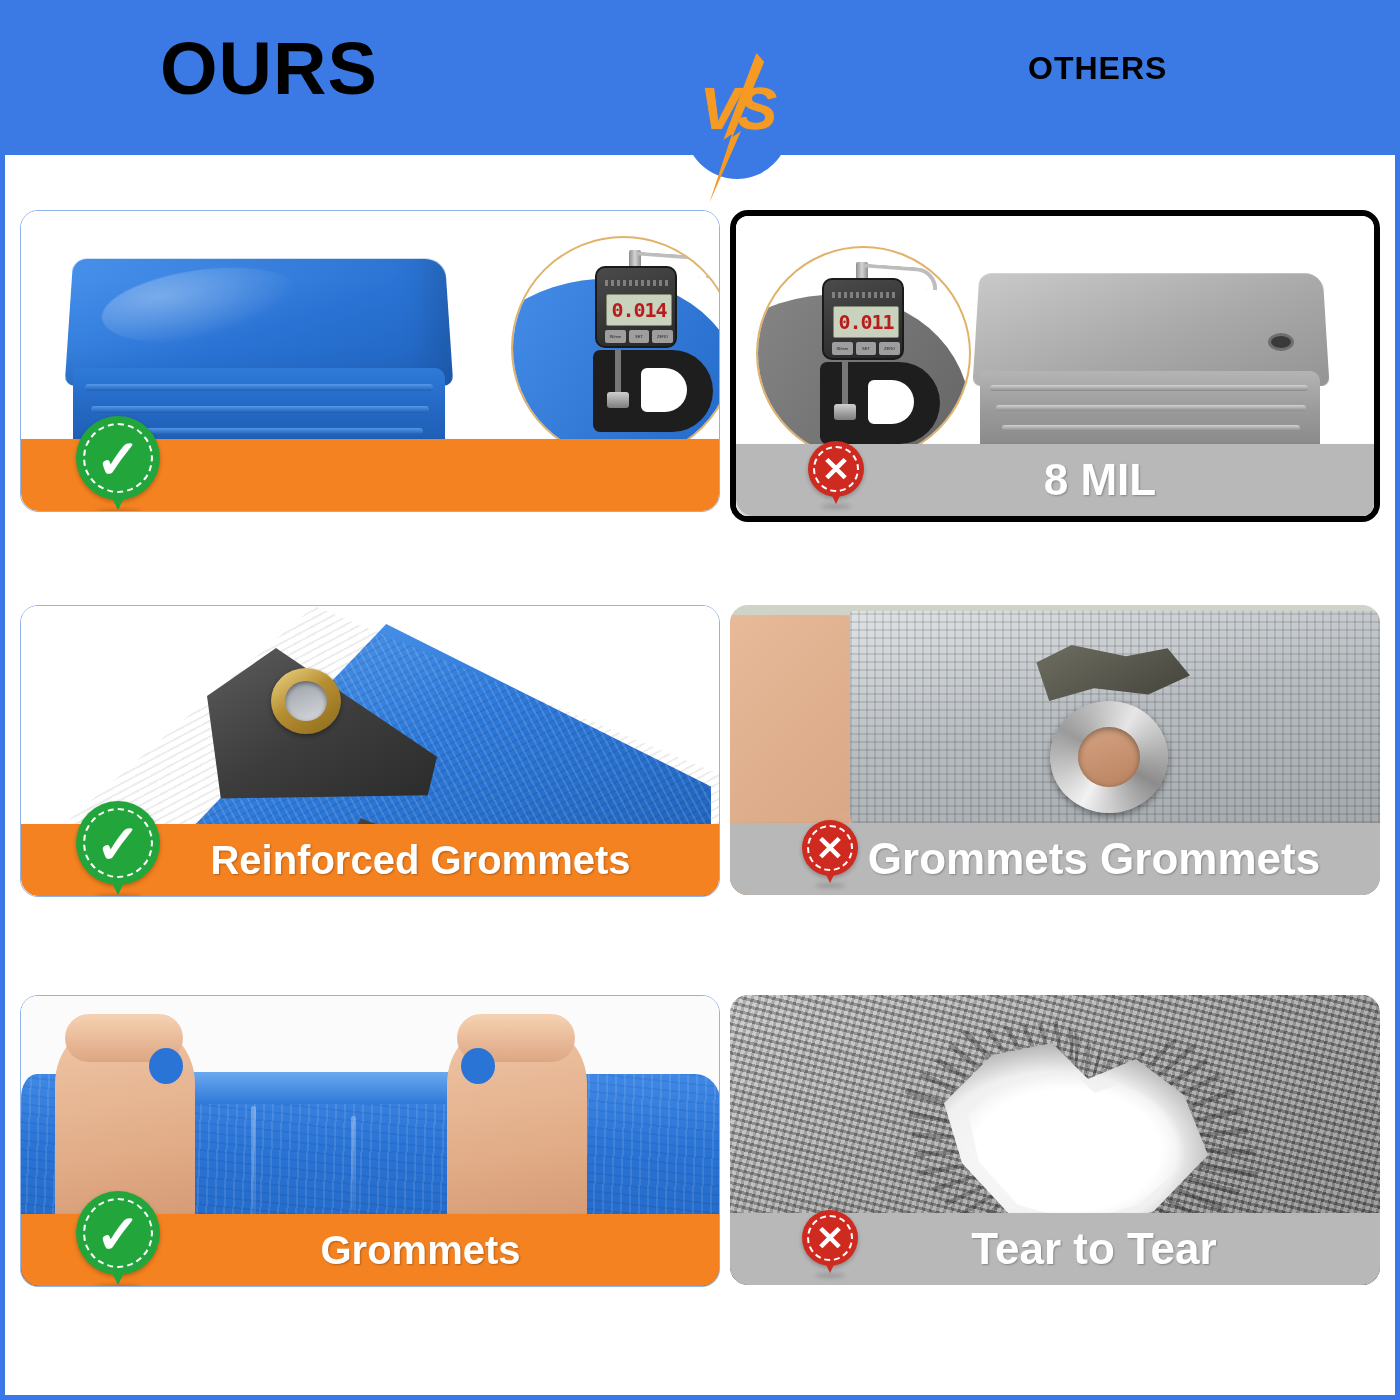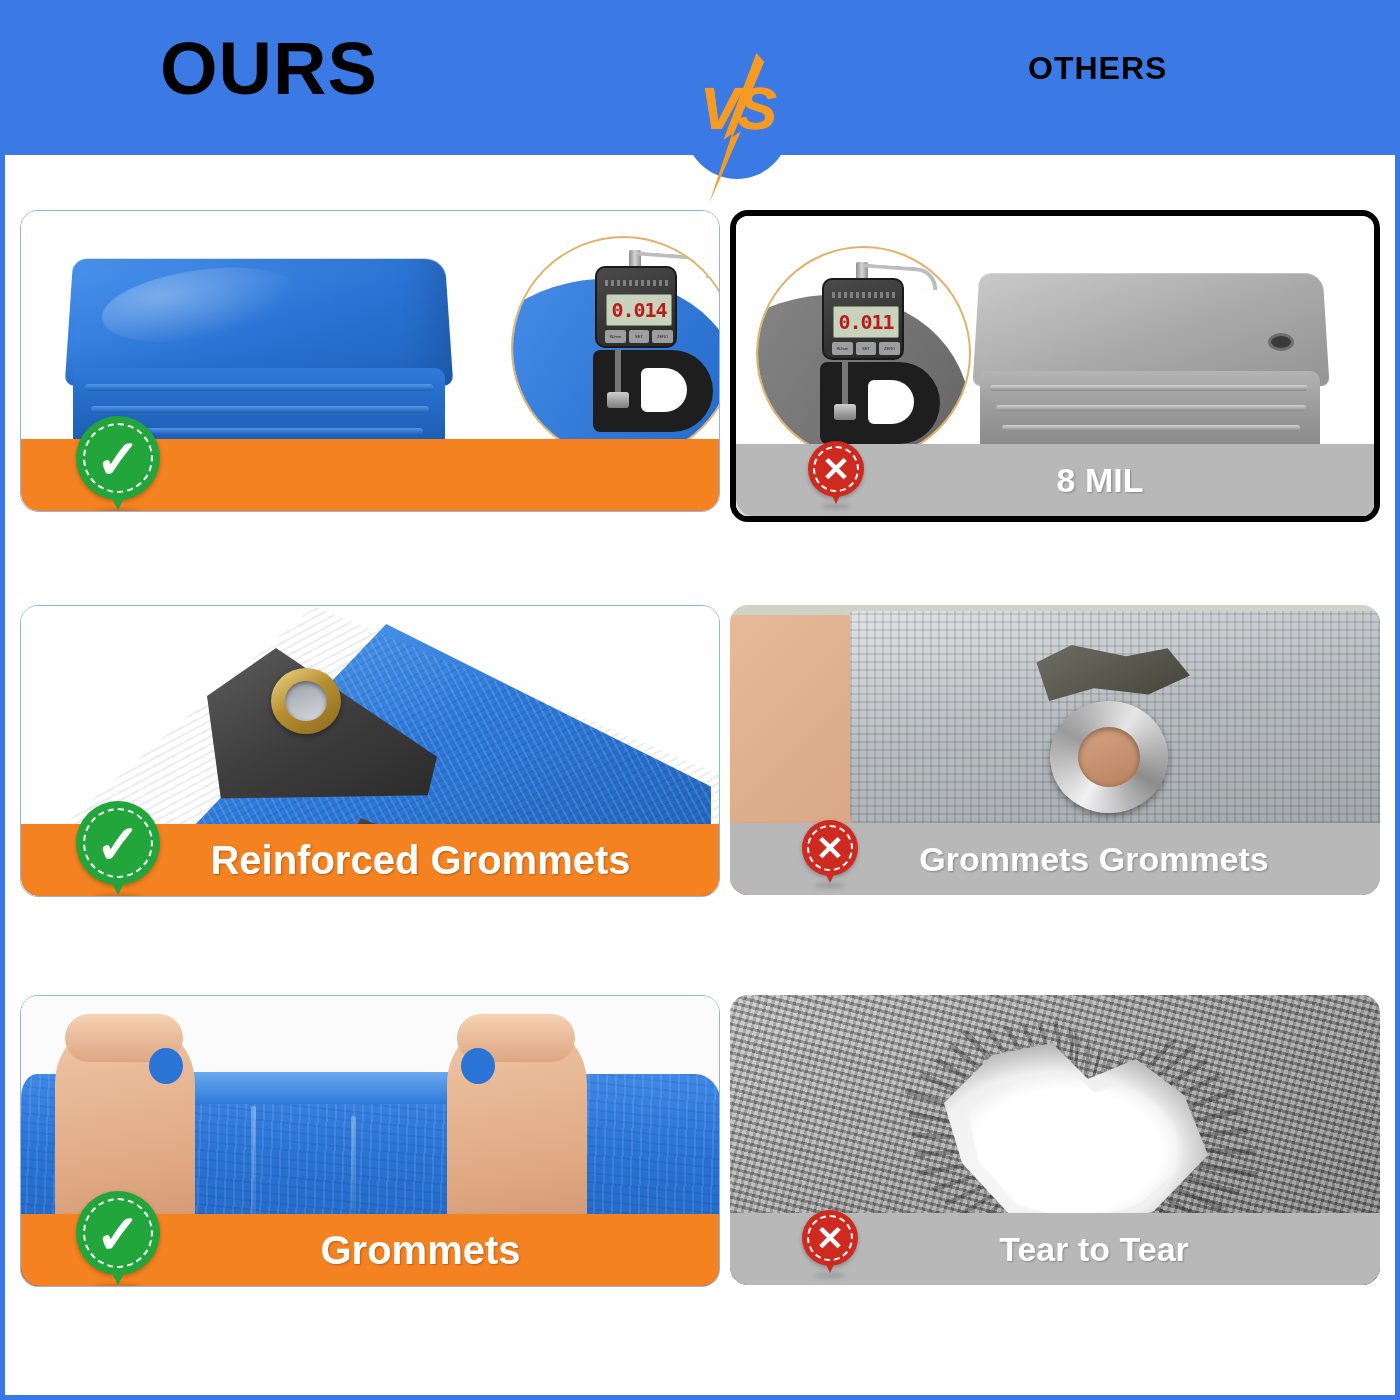--- a/index.html
+++ b/index.html
@@ -130,21 +130,21 @@
   }
   .bar-label {
     color: #ffffff;
     font-weight: 700;
     white-space: nowrap;
     text-shadow: 1px 1px 2px rgba(0,0,0,.28);
     flex: 1;
     text-align: center;
   }
   .bar-ours   .bar-label { font-size: 40px; padding-right: 40px; }
-  .bar-others .bar-label { font-size: 34px; padding-right: 50px; }
+  .bar-others .bar-label { font-size: 44px; padding-right: 50px; }
   .r1 .bar-ours .bar-label { font-size: 42px; }
 
   
   .pin {
     position: relative;
     flex: 0 0 auto;
     margin-left: 55px;
   }
   .pin-green { width: 84px; height: 98px; margin-top: -20px; }
   .pin-red   { width: 56px; height: 66px; margin-left: 72px; margin-top: -12px; }

